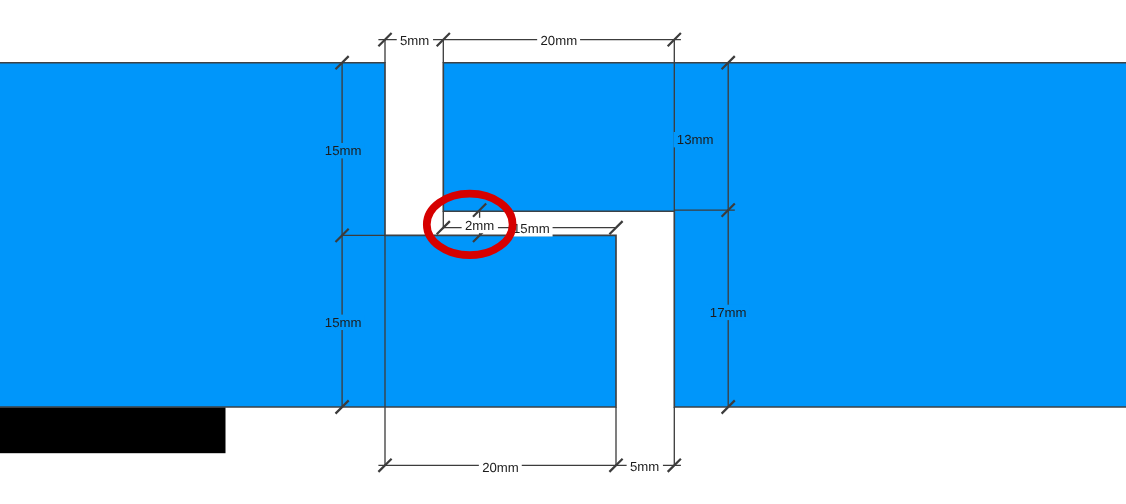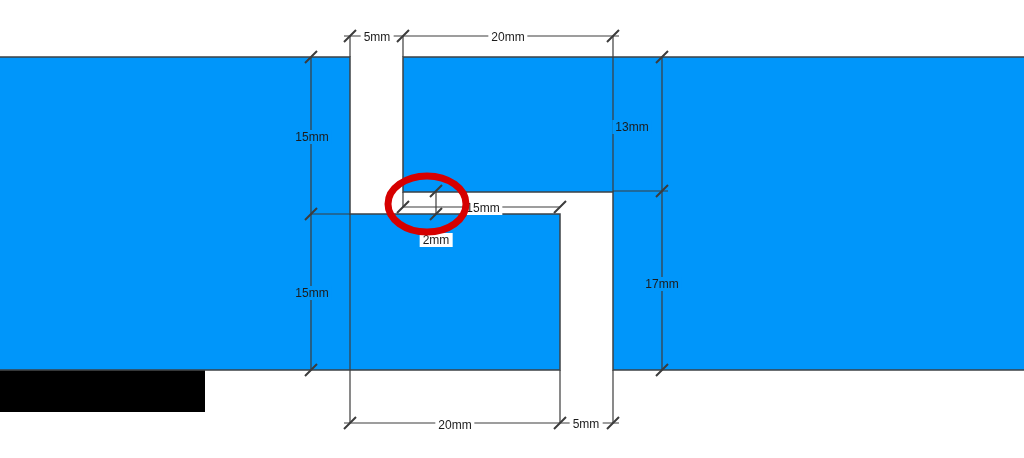--- a/index.html
+++ b/index.html
@@ -99,21 +99,21 @@
   <div class="dim-label" style="left:508px; top:37px;">20mm</div>
 
   <div class="dim-label on-blue" style="left:312px; top:137px;">15mm</div>
 
   <div class="dim-label on-blue" style="left:312px; top:293px;">15mm</div>
 
   <div class="dim-label on-blue" style="left:632px; top:127px;">13mm</div>
 
   <div class="dim-label on-blue" style="left:662px; top:284px;">17mm</div>
 
-  <div class="dim-label" style="left:436px; top:205px;margin-top:35px;">2mm</div>
+  <div class="dim-label" style="left:436px; top:205px;">2mm</div>
 
   <div class="dim-label" style="left:483px; top:208px;">15mm</div>
 
   <div class="dim-label" style="left:455px; top:425px;">20mm</div>
 
   <div class="dim-label" style="left:586px; top:424px;">5mm</div>
 
   <svg style="position:absolute; left:0; top:0; pointer-events:none;" width="1024" height="458" viewBox="0 0 1024 458" xmlns="http://www.w3.org/2000/svg">
     <ellipse class="highlight" cx="427" cy="204" rx="39" ry="28"></ellipse>
   </svg>

